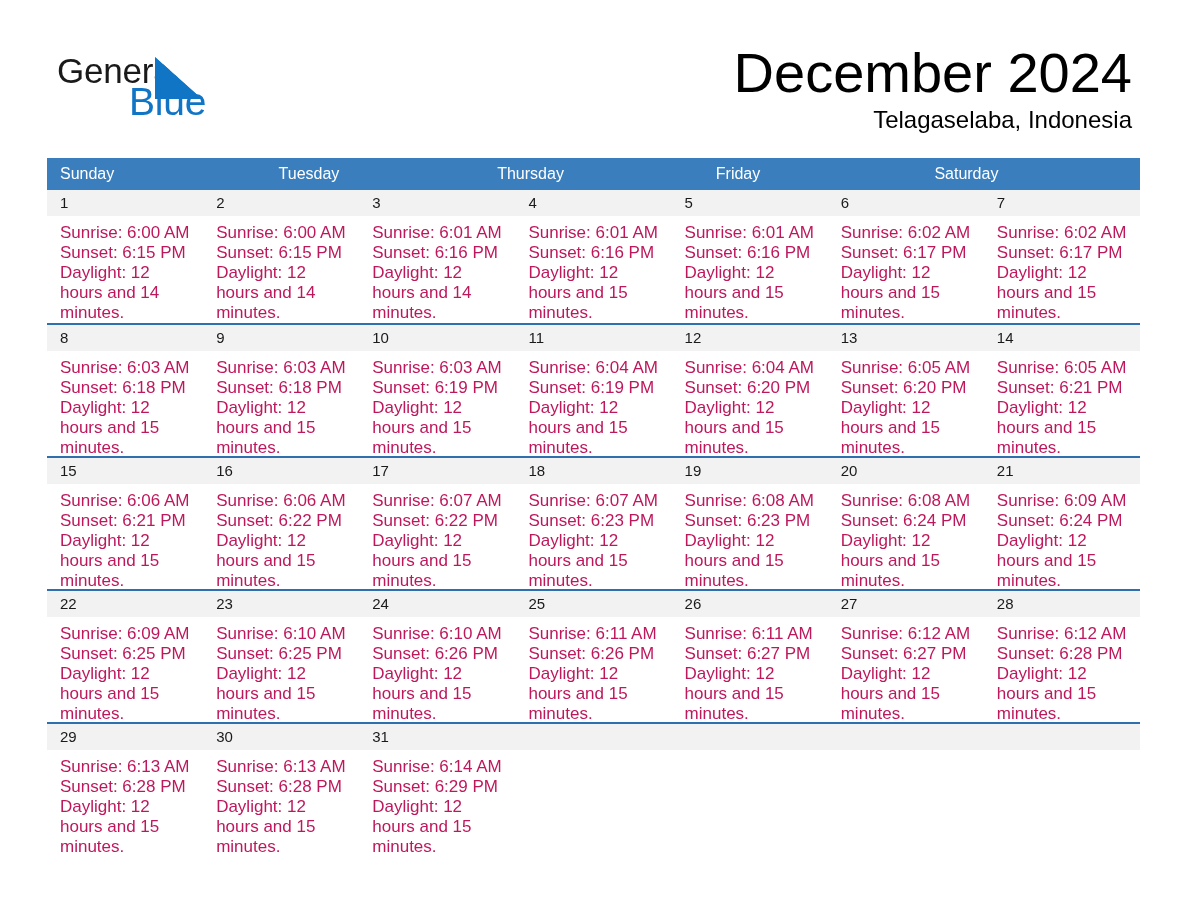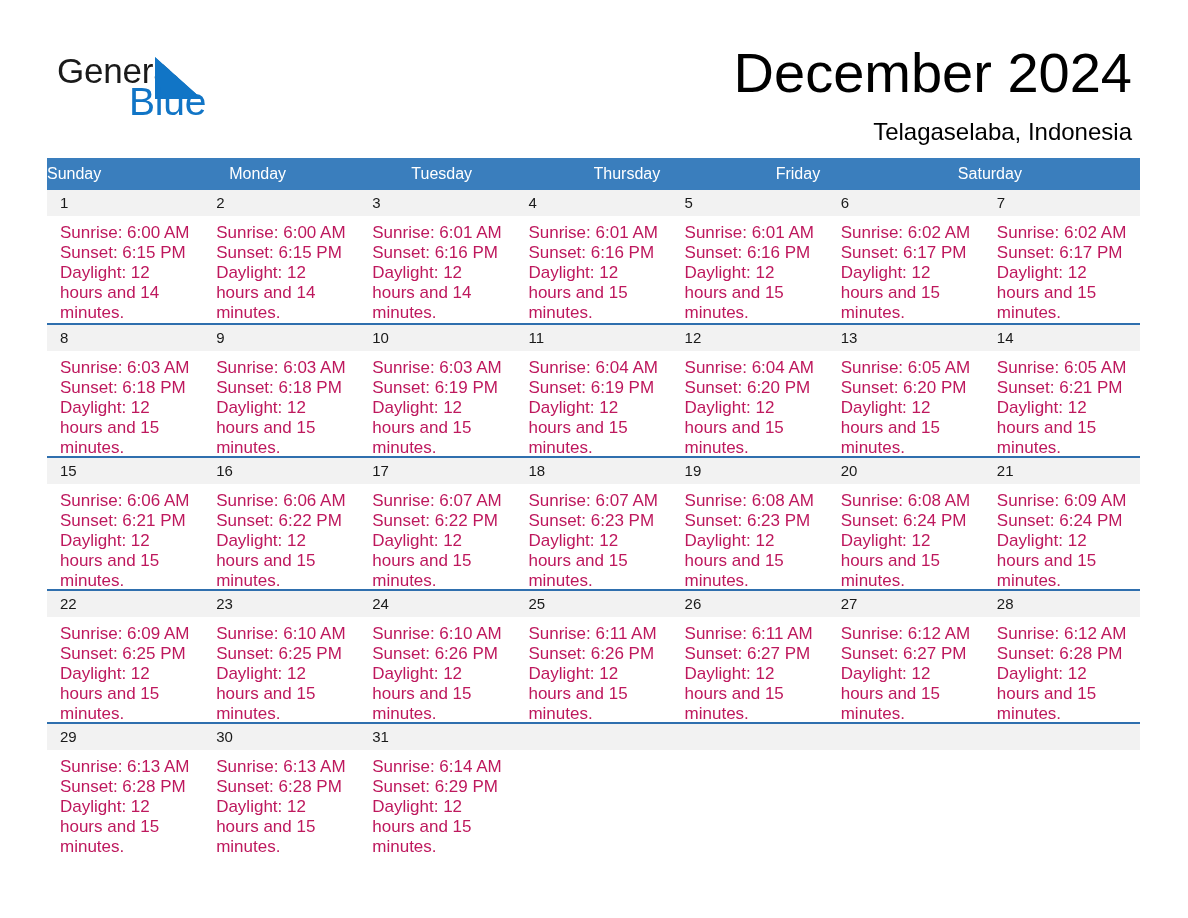--- a/index.html
+++ b/index.html
@@ -75,40 +75,41 @@
     font-weight: 400;
     color: #000000;
     white-space: nowrap;
   }
   .cal-location {
     font-size: 24px;
     line-height: 32px;
     font-weight: 400;
     color: #000000;
     white-space: nowrap;
-    margin-top: 16px;
+    margin-top: 4px;
   }
 
   
   .calendar {
     position: absolute;
     left: 47px;
     top: 158px;
     width: 1093px;
   }
   .dow-row {
     display: flex;
     background: #3a7ebd;
     height: 32px;
   }
   .dow-cell {
     flex: 1 1 0;
     color: #ffffff;
     font-size: 16px;
     line-height: 32px;
+    padding-left: 13px;
     box-sizing: border-box;
     white-space: nowrap;
     overflow: hidden;
   }
   .week {
     display: flex;
     border-top: 2px solid #2f6fae;
     height: 133px;
     box-sizing: border-box;
   }
@@ -169,21 +170,20 @@
       <div class="cal-title">December 2024</div>
       <div class="cal-location">Telagaselaba, Indonesia</div>
     </div>
 
   </div>
 
   <div class="calendar">
 
     <div class="dow-row">
       <div class="dow-cell">Sunday</div>
-      <div class="dow-cell">Monday</div>
       <div class="dow-cell">Tuesday</div>
       <div class="dow-cell">Thursday</div>
       <div class="dow-cell">Friday</div>
       <div class="dow-cell">Saturday</div>
     </div>
 
     <div id="weeks-container">
         <div class="week">
           <div class="day-cell">
             <div class="day-num-band">1</div>

